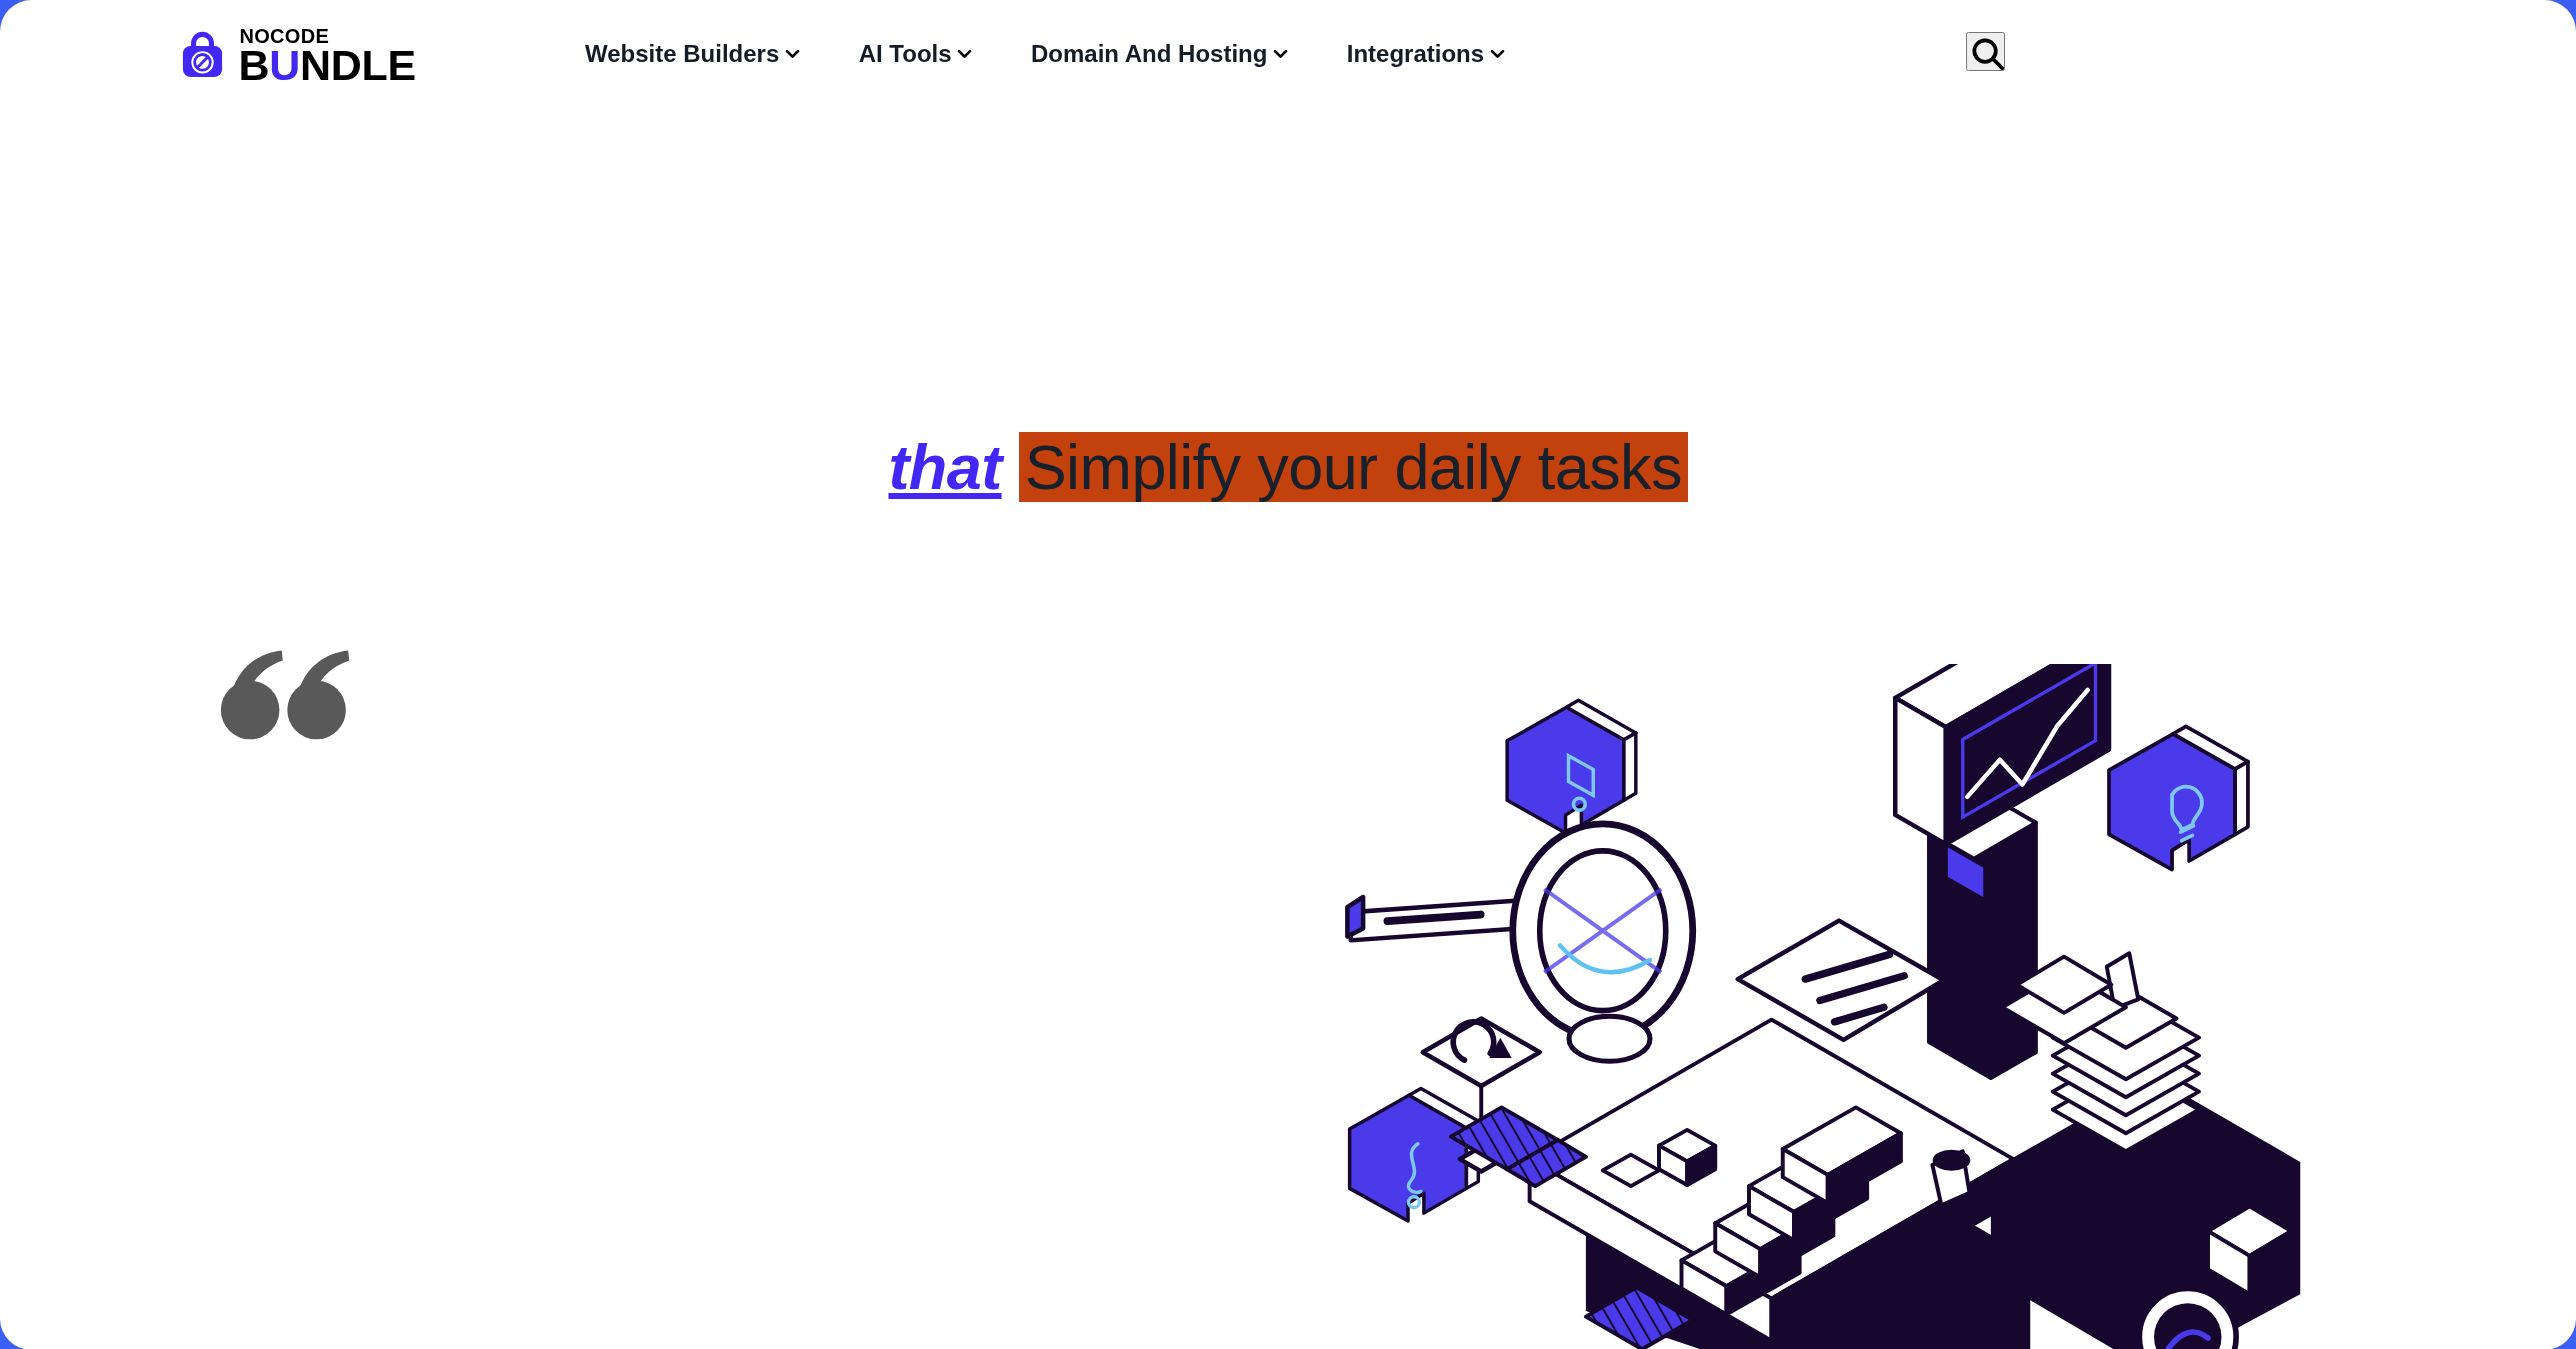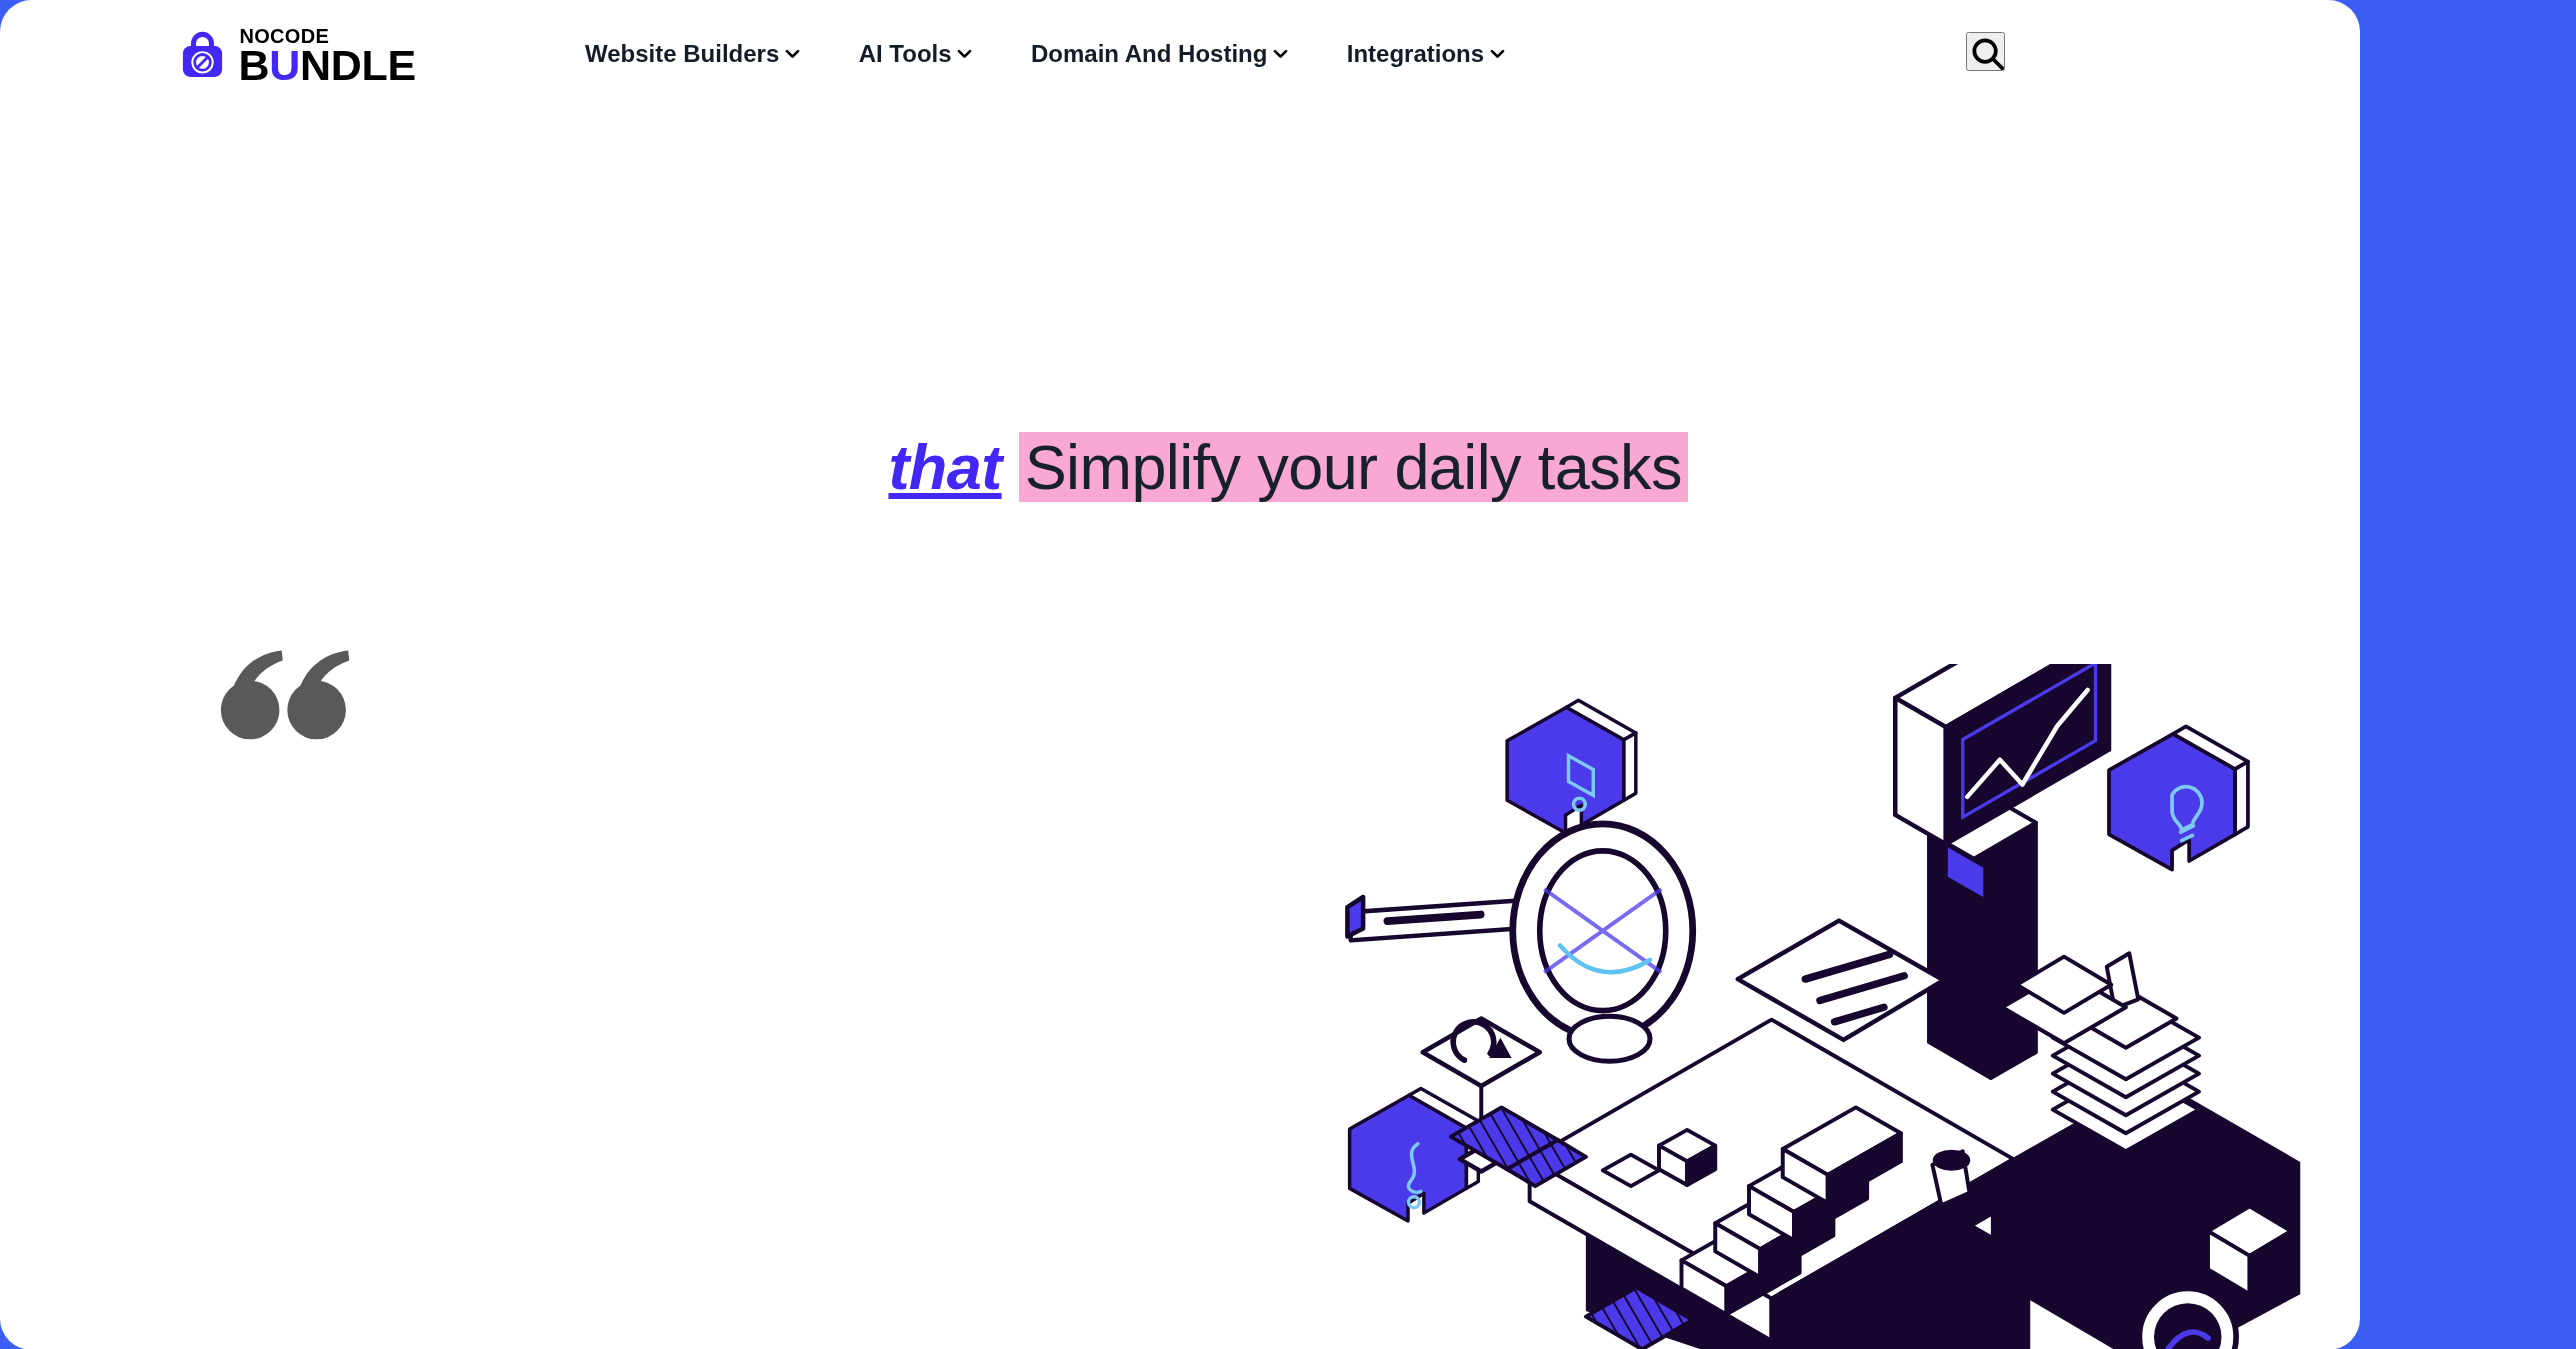--- a/index.html
+++ b/index.html
@@ -8,21 +8,21 @@
   html, body {
     width: 2576px;
     height: 1350px;
     overflow: hidden;
     background: #3B5EF5;
     font-family: "Liberation Sans", sans-serif;
   }
 
   #page {
     position: relative;
-    width: 2360px;
+    width: 2576px;
     height: 1350px;
     background: #3B5EF5;
   }
 
   
   #sheet {
     position: absolute;
     inset: 0;
     background: #ffffff;
     border-radius: 31.5px;
@@ -136,21 +136,21 @@
     color: #4227F5;
     font-weight: 700;
     font-style: italic;
     letter-spacing: -0.6px;
     text-decoration: underline;
   }
   #subheadline .rest {
     color: #18202B;
     font-weight: 400;
     letter-spacing: -0.6px;
-    background: #f9a8d4;
+    background: #c2410c;
     padding: 0 5.6px;
   }
 
   
   #quote-block {
     position: absolute;
     left: 214px;
     top: 647px;
     width: 1069px;
   }

